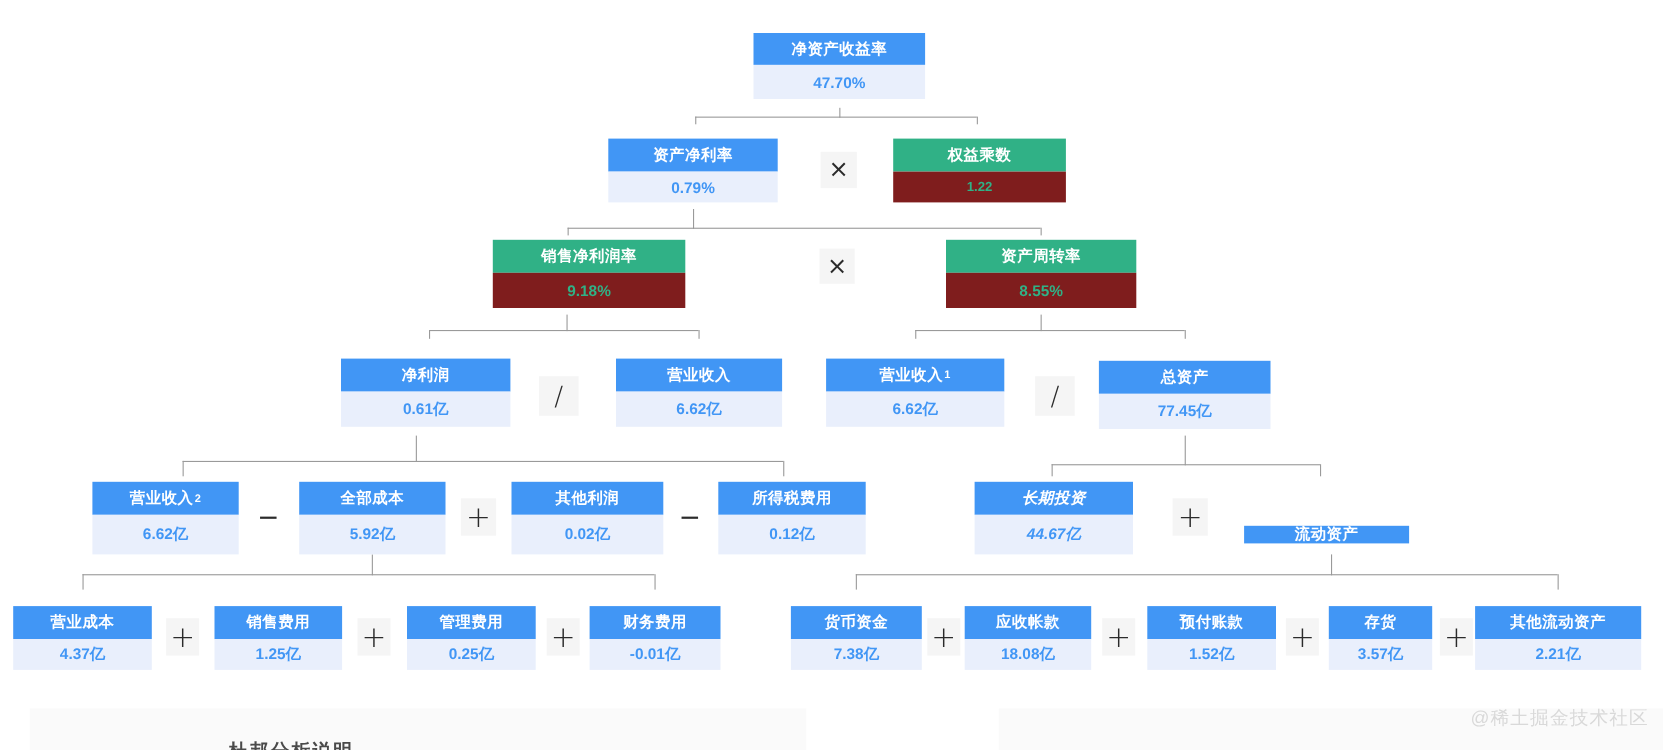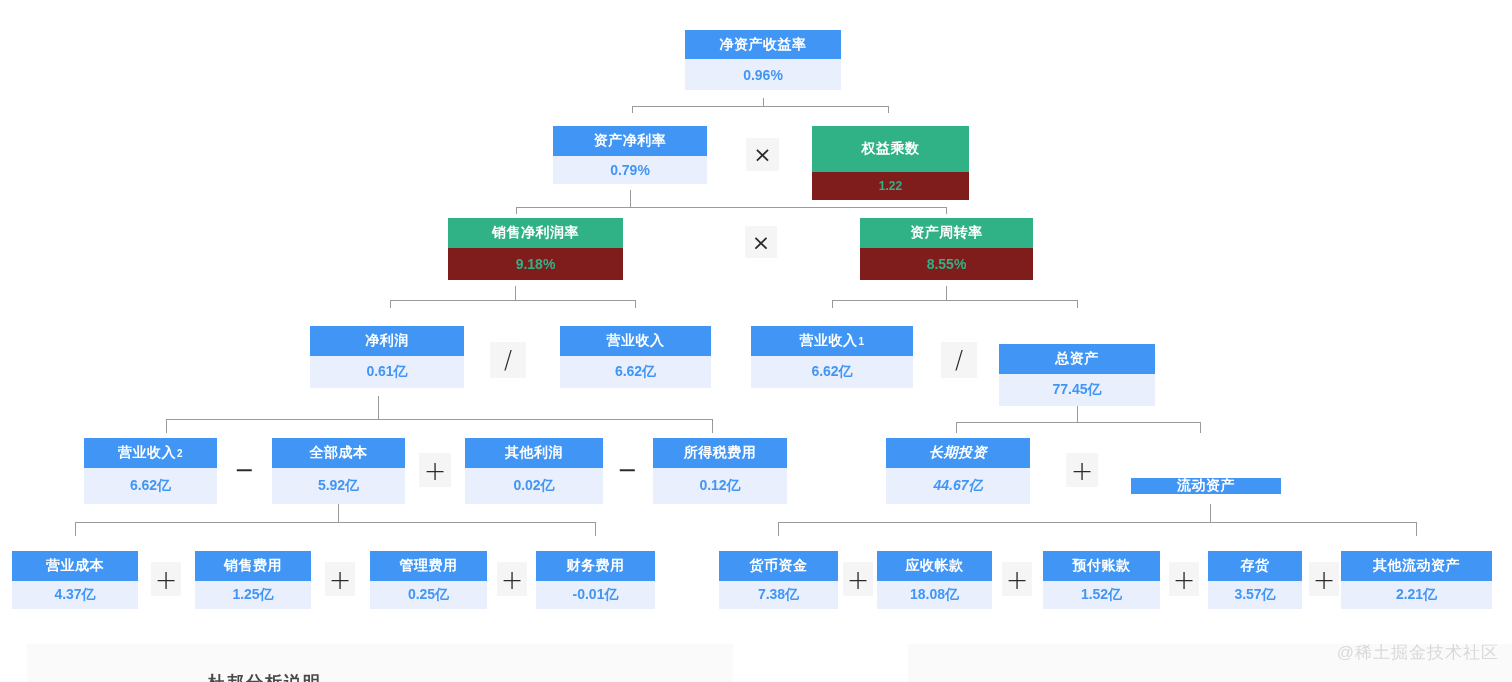--- a/index.html
+++ b/index.html
@@ -65,28 +65,28 @@
       <div class="line" style="left: 75px; top: 522px; width: 1px; height: 14px;"></div>
       <div class="line" style="left: 595px; top: 522px; width: 1px; height: 14px;"></div>
       <div class="line" style="left: 1210px; top: 504px; width: 1px; height: 19px;"></div>
       <div class="line" style="left: 778px; top: 522px; width: 638px; height: 1px;"></div>
       <div class="line" style="left: 778px; top: 522px; width: 1px; height: 14px;"></div>
       <div class="line" style="left: 1416px; top: 522px; width: 1px; height: 14px;"></div>
     </div>
   <div id="nodes-layer">
       <div class="node blue" style="left: 685px; top: 30px; width: 156px;">
         <div class="hd" style="height: 29px;">净资产收益率</div>
-        <div class="val" style="height: 31px;">0.96%</div>
+        <div class="val" style="height: 31px;">47.70%</div>
       </div>
       <div class="node blue" style="left: 553px; top: 126px; width: 154px;">
         <div class="hd" style="height: 30px;">资产净利率</div>
         <div class="val" style="height: 28px;">0.79%</div>
       </div>
       <div class="node green" style="left: 812px; top: 126px; width: 157px;">
-        <div class="hd" style="height: 46px;">权益乘数</div>
+        <div class="hd" style="height: 30px;">权益乘数</div>
         <div class="val sm" style="height: 28px;">1.22</div>
       </div>
       <div class="node green" style="left: 428px; top: 218px; width: 175px; margin-left: 20px;">
         <div class="hd" style="height: 30px;">销售净利润率</div>
         <div class="val" style="height: 32px;">9.18%</div>
       </div>
       <div class="node green" style="left: 860px; top: 218px; width: 173px;">
         <div class="hd" style="height: 30px;">资产周转率</div>
         <div class="val" style="height: 32px;">8.55%</div>
       </div>
@@ -95,21 +95,21 @@
         <div class="val" style="height: 32px;">0.61亿</div>
       </div>
       <div class="node blue" style="left: 560px; top: 326px; width: 151px;">
         <div class="hd" style="height: 30px;">营业收入</div>
         <div class="val" style="height: 32px;">6.62亿</div>
       </div>
       <div class="node blue" style="left: 751px; top: 326px; width: 162px;">
         <div class="hd" style="height: 30px;">营业收入<span class="lbl-small">1</span></div>
         <div class="val" style="height: 32px;">6.62亿</div>
       </div>
-      <div class="node blue" style="left: 999px; top: 344px; width: 156px;">
+      <div class="node blue" style="left: 999px; top: 328px; width: 156px;">
         <div class="hd" style="height: 30px;">总资产</div>
         <div class="val" style="height: 32px;">77.45亿</div>
       </div>
       <div class="node blue" style="left: 84px; top: 438px; width: 133px;">
         <div class="hd" style="height: 30px;">营业收入<span class="lbl-small">2</span></div>
         <div class="val" style="height: 36px;">6.62亿</div>
       </div>
       <div class="node blue" style="left: 272px; top: 438px; width: 133px;">
         <div class="hd" style="height: 30px;">全部成本</div>
         <div class="val" style="height: 36px;">5.92亿</div>

